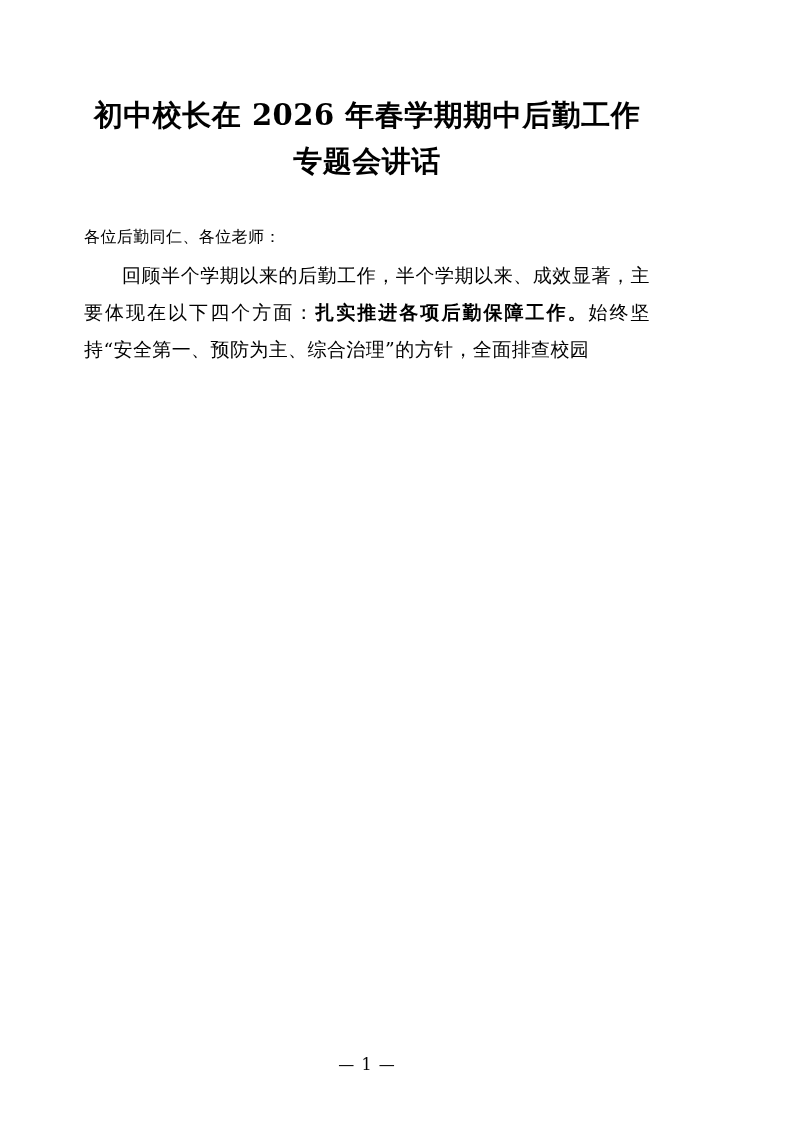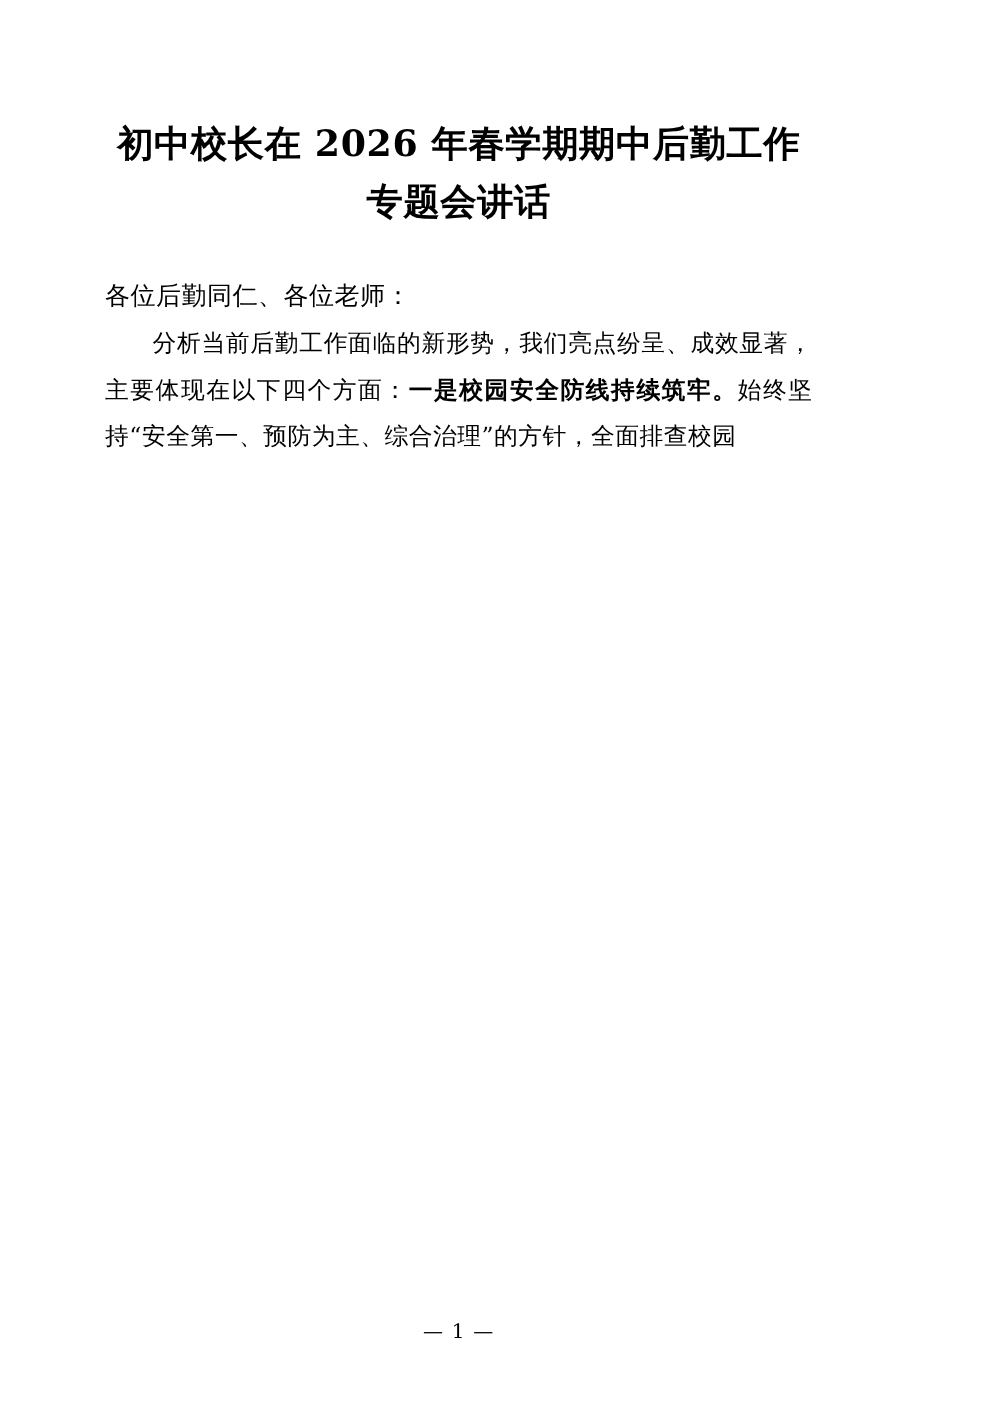--- a/index.html
+++ b/index.html
@@ -26,21 +26,21 @@
     font-family: "DejaVu Serif", "Liberation Serif", serif;
     font-weight: bold;
     font-size: 29px;
     line-height: 46px;
     text-align: center;
     letter-spacing: 0.5px;
     margin: 0 0 34px 0;
     padding: 0 6px;
   }
   .salutation {
-    font-size: 20px;
+    font-size: 16px;
     line-height: 37px;
     margin: 0 0 2px 0;
     text-align: justify;
     text-justify: inter-ideograph;
     letter-spacing: 0.4px;
   }
   .para {
     font-size: 19px;
     line-height: 37px;
     margin: 0;
@@ -67,17 +67,17 @@
 <body>
 
 <div class="page">
 
   <h1 class="doc-title">初中校长在 2026 年春学期期中后勤工作专题会讲话</h1>
 
   <p class="salutation">各位后勤同仁、各位老师：</p>
 
 
 
-  <p class="para"><span>分析当前后勤工作面临的新形势，我们亮点纷呈、成效显著，主要体现在以下四个方面：</span><b>一是校园安全防线持续筑牢。</b><span>始终坚持“安全第一、预防为主、综合治理”的方针，全面排查校园</span></p>
+  <p class="para"><span>回顾半个学期以来的后勤工作，半个学期以来、成效显著，主要体现在以下四个方面：</span><b>扎实推进各项后勤保障工作。</b><span>始终坚持“安全第一、预防为主、综合治理”的方针，全面排查校园</span></p>
 
   <div class="footer">— 1 —</div>
 
 </div>
 
 </body></html>

